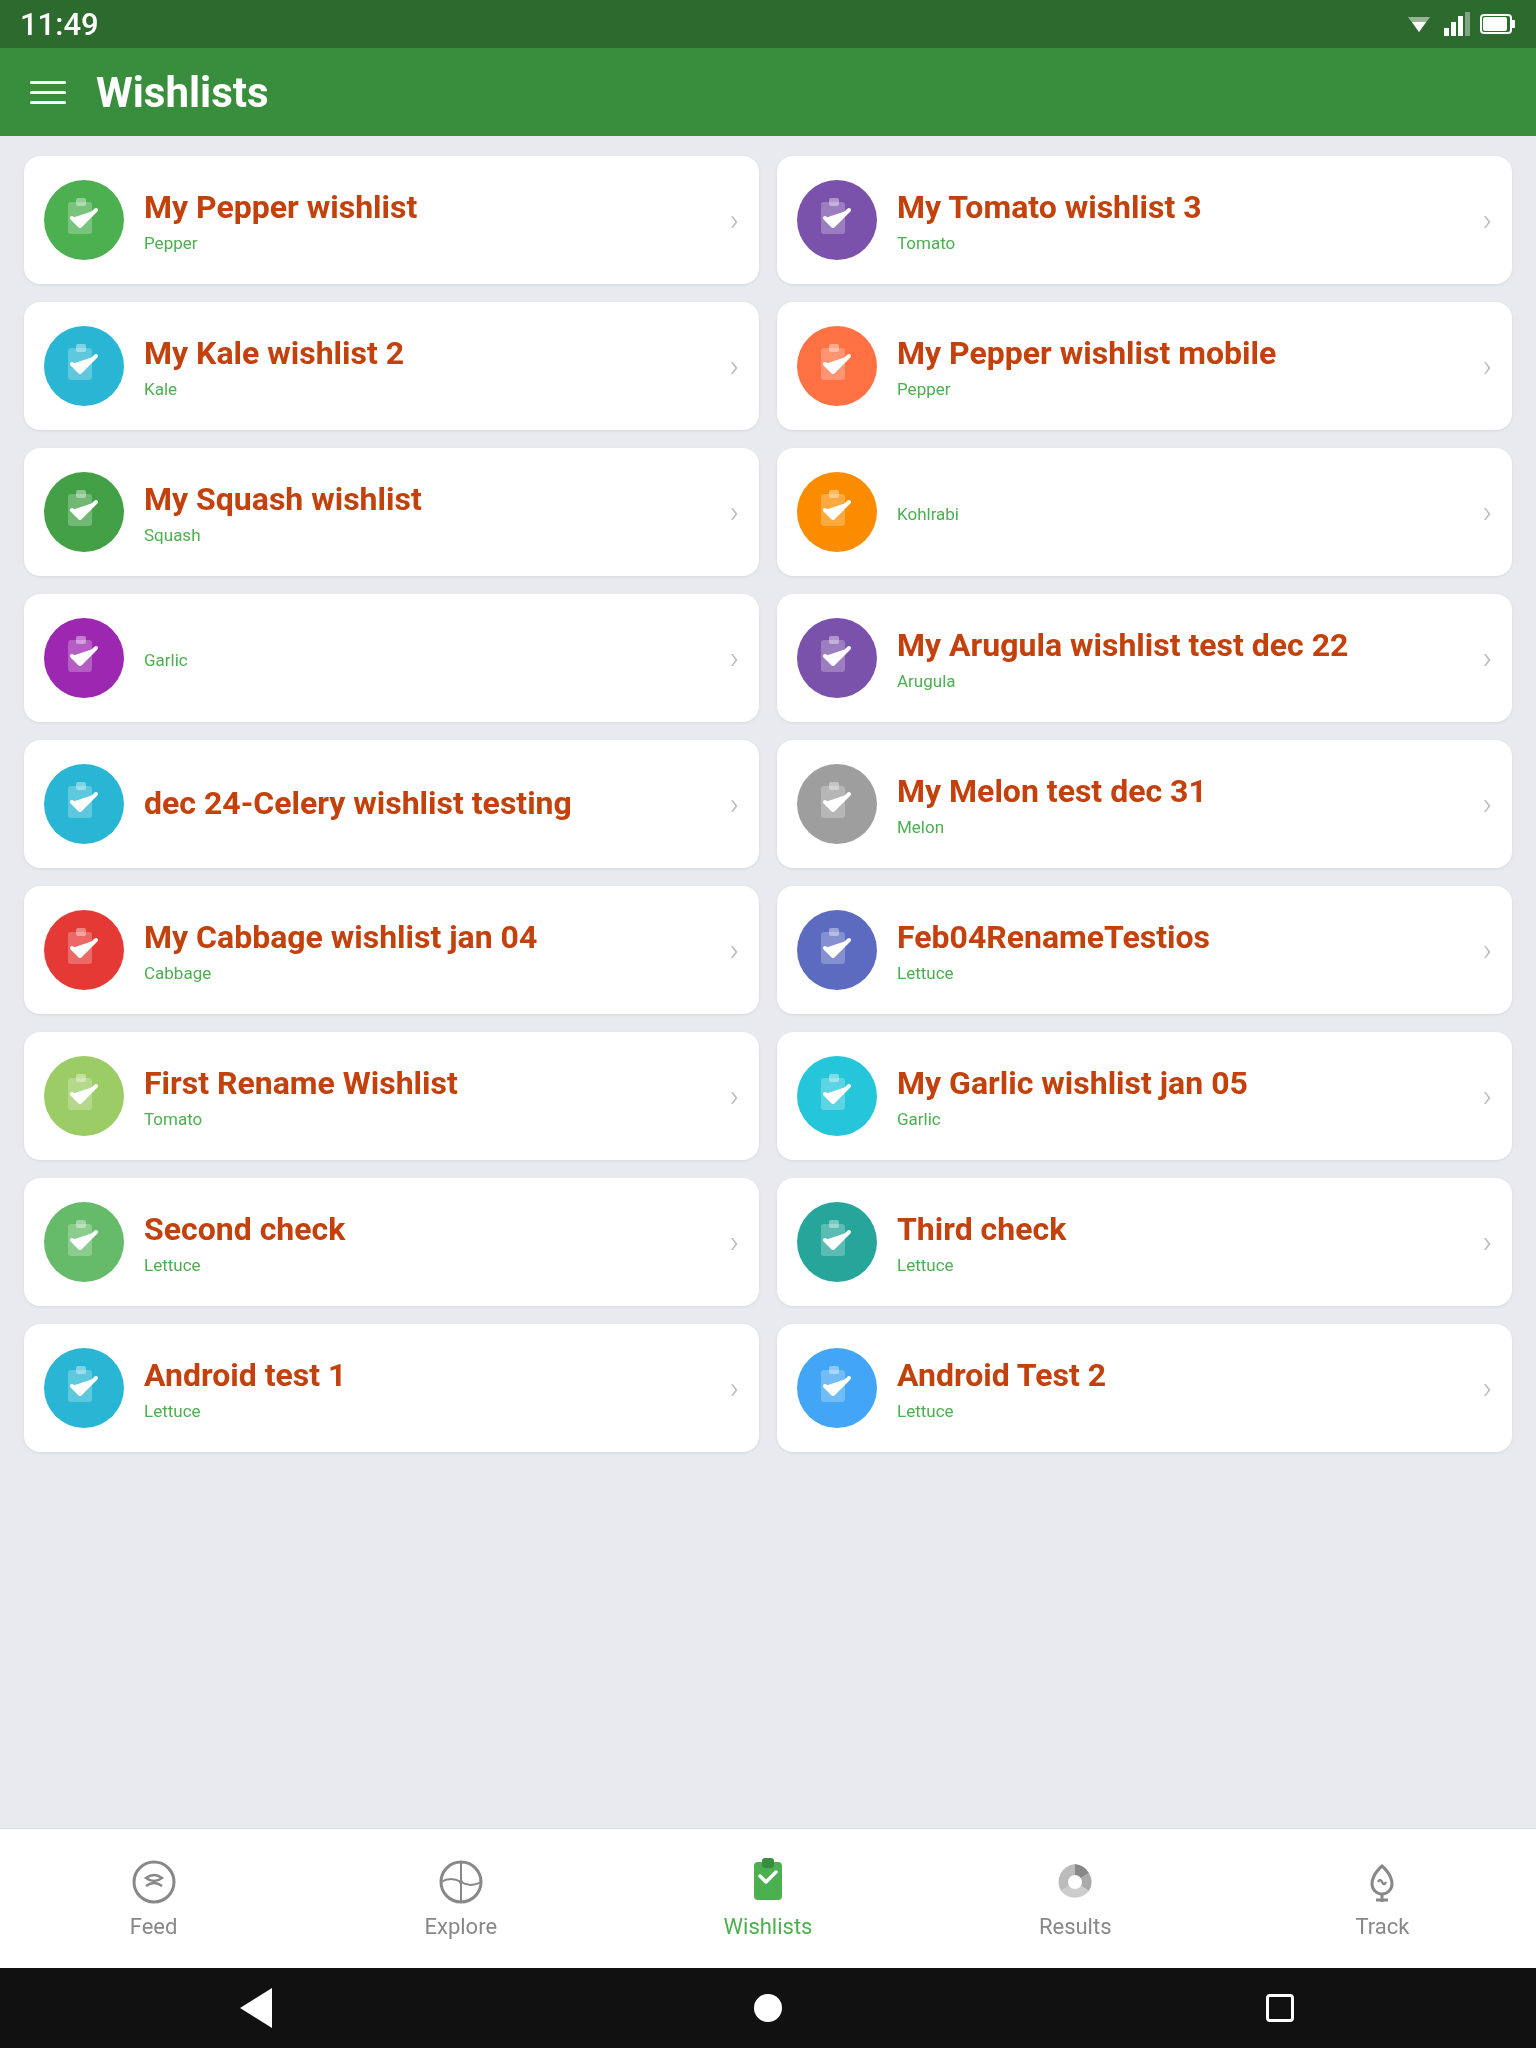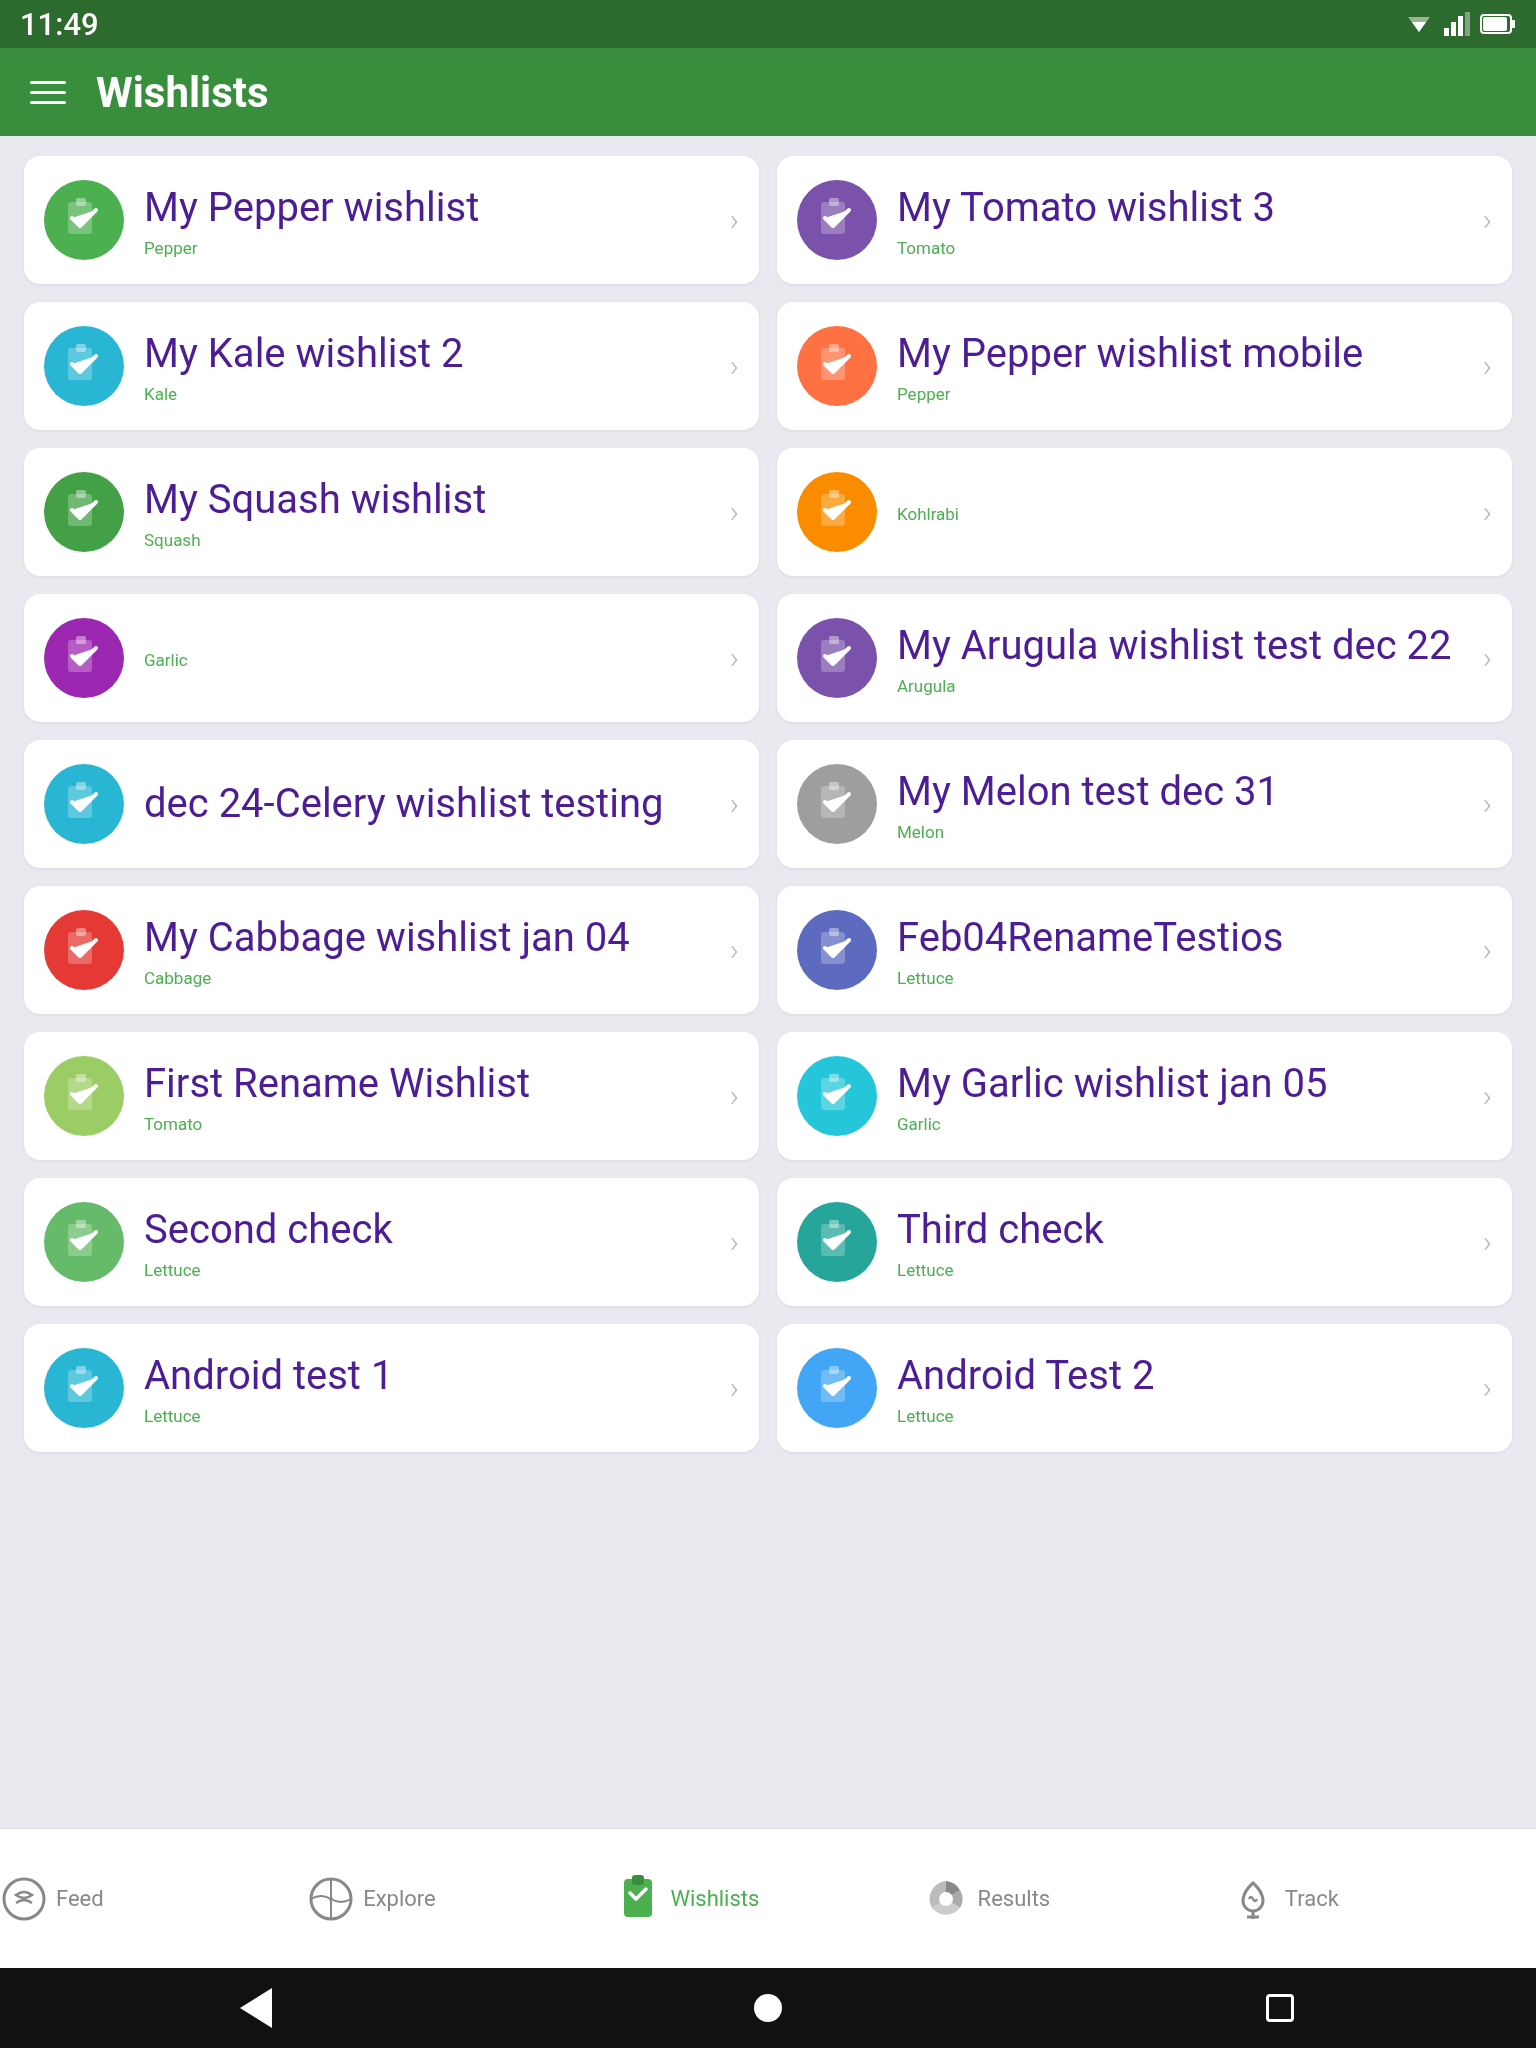--- a/index.html
+++ b/index.html
@@ -98,23 +98,23 @@
     .wishlist-icon svg {
       width: 44px;
       height: 44px;
       fill: white;
     }
 
     .wishlist-info {
       flex: 1;
     }
     .wishlist-name {
-      font-size: 40px;
-      font-weight: 400;
-      color: #4c1d95;
+      font-size: 32px;
+      font-weight: 700;
+      color: #c2410c;
       line-height: 1.3;
     }
     .wishlist-category {
       font-size: 17px;
       color: #4caf50;
       margin-top: 4px;
     }
 
     .chevron {
       color: #bbb;
@@ -126,21 +126,21 @@
     .bottom-nav {
       background: white;
       height: 140px;
       display: flex;
       align-items: center;
       justify-content: space-around;
       border-top: 1px solid #e0e0e0;
     }
     .nav-item {
       display: flex;
-      flex-direction: row;
+      flex-direction: column;
       align-items: center;
       gap: 8px;
       cursor: pointer;
       flex: 1;
     }
     .nav-item svg {
       width: 48px;
       height: 48px;
     }
     .nav-label {

